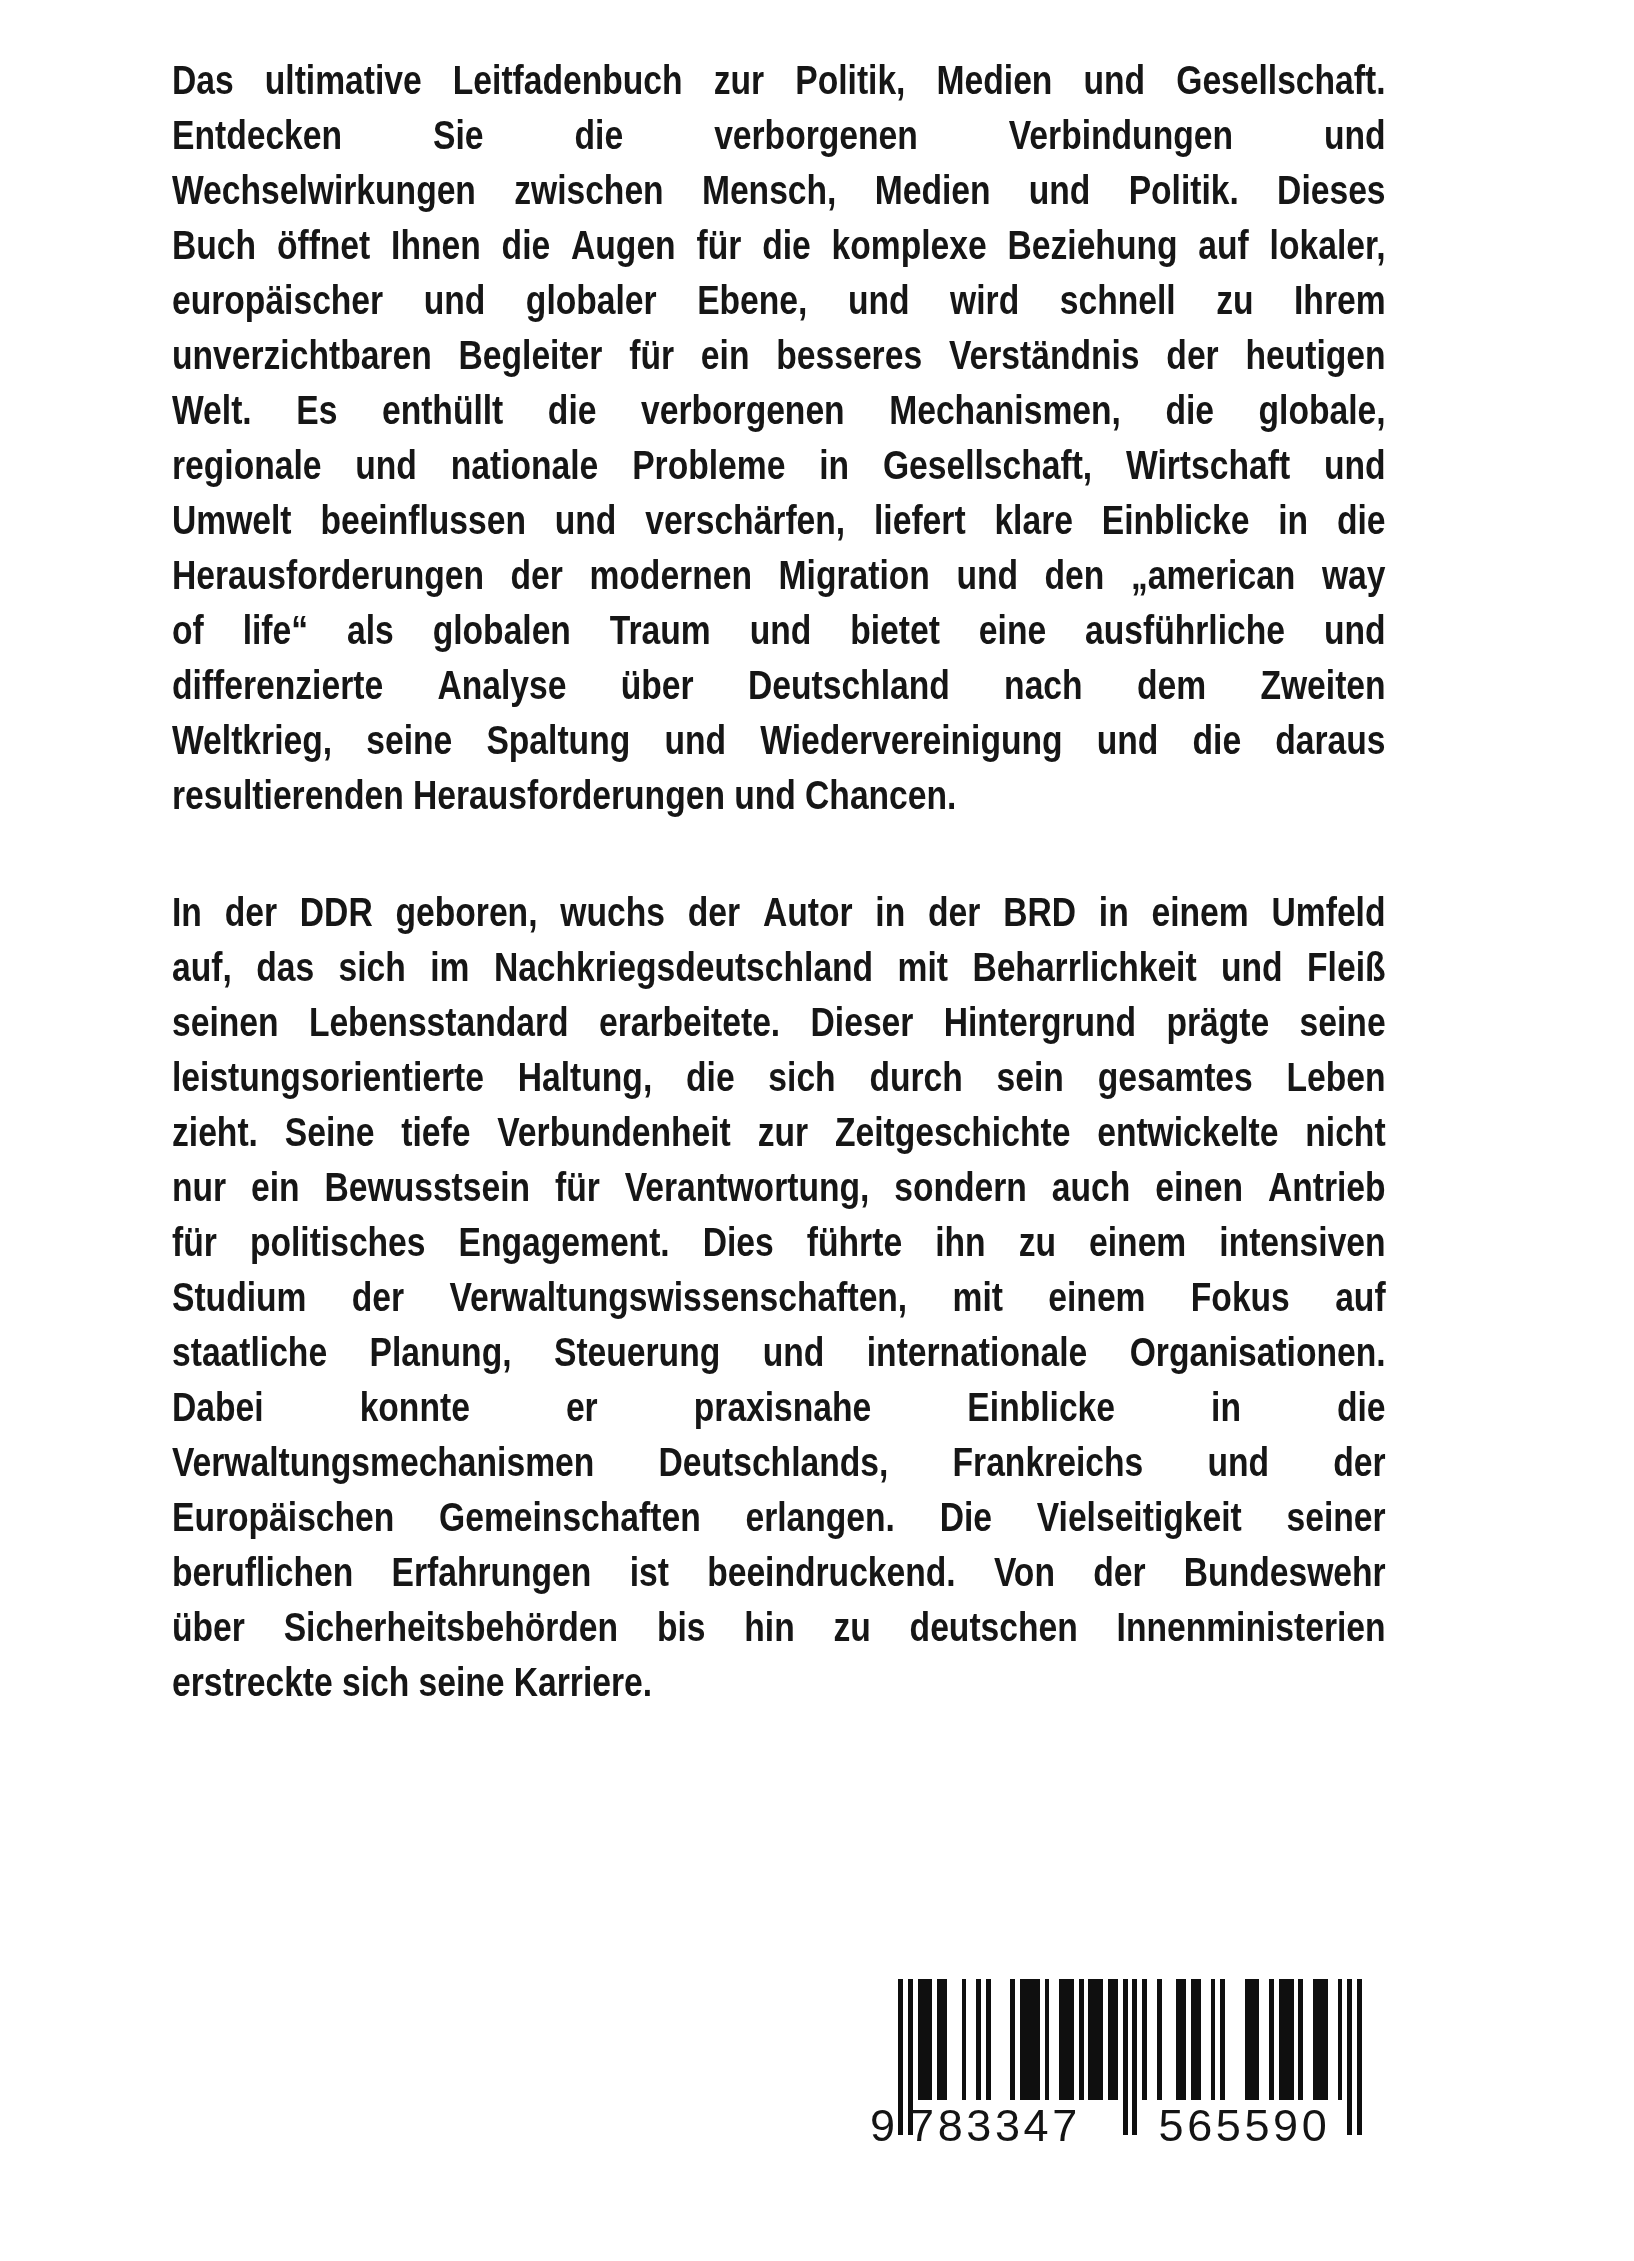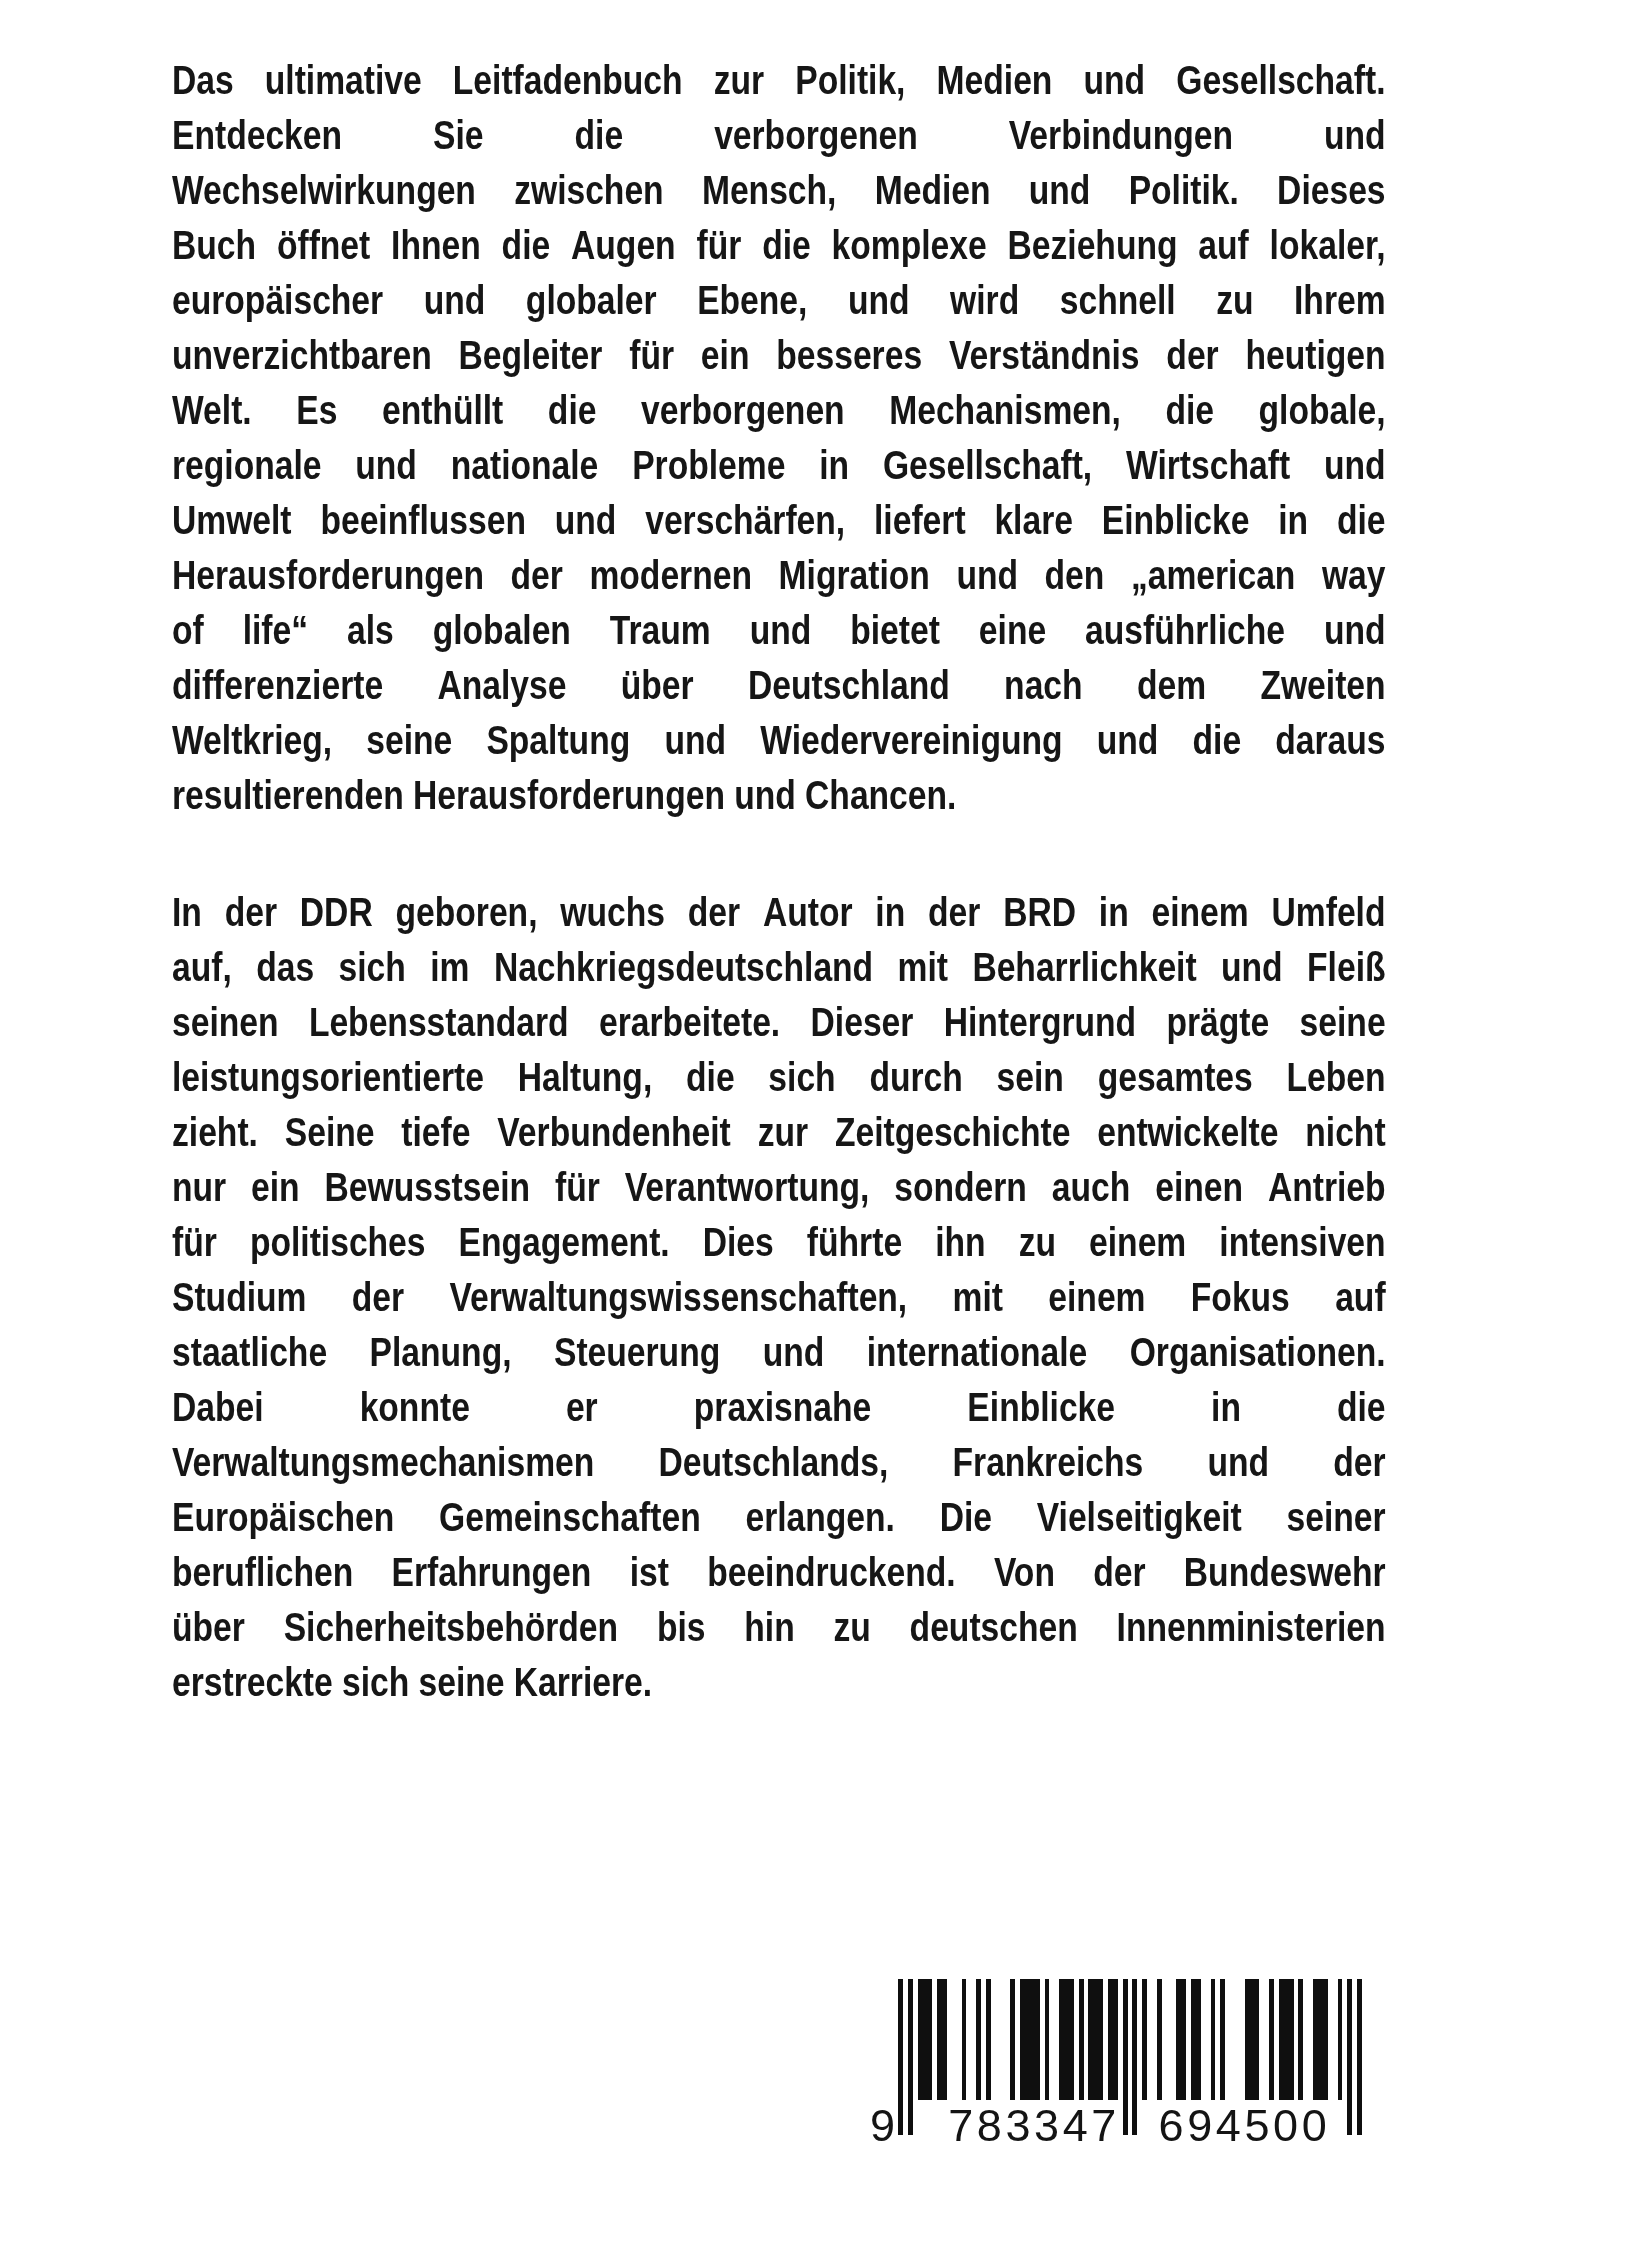--- a/index.html
+++ b/index.html
@@ -40,21 +40,21 @@
   .bars{position:absolute;left:0;top:0;}
   .bdigit{
     position:absolute;
     top:124px;
     font-size:45px;line-height:45px;
     letter-spacing:3.6px;
     color:#141414;
     font-weight:normal;
   }
   .bd-first{left:-30px;width:27px;letter-spacing:0;text-align:right;}
-  .bd-g1{left:17px;width:205px;text-align:right;}
+  .bd-g1{left:11px;width:205px;text-align:left;}
   .bd-g2{left:244px;width:205px;text-align:center;}
 </style>
 </head>
 <body>
 
 <div class="blurb">
   <div class="para">
       <div class="tl">
         <span>Das</span>
         <span>ultimative</span>
@@ -369,15 +369,15 @@
         <rect x="820.8" y="0" width="10.8" height="268" fill="#0f0f0f"></rect>
         <rect x="842.4" y="0" width="32.4" height="268" fill="#0f0f0f"></rect>
         <rect x="885.6" y="0" width="10.8" height="268" fill="#0f0f0f"></rect>
         <rect x="918.0" y="0" width="32.4" height="268" fill="#0f0f0f"></rect>
         <rect x="972.0" y="0" width="10.8" height="268" fill="#0f0f0f"></rect>
         <rect x="993.6" y="0" width="10.8" height="345" fill="#0f0f0f"></rect>
         <rect x="1015.2" y="0" width="10.8" height="345" fill="#0f0f0f"></rect>
       </svg></div>
   <span class="bdigit bd-first">9</span>
   <span class="bdigit bd-g1">783347</span>
-  <span class="bdigit bd-g2">694500</span>
+  <span class="bdigit bd-g2">565590</span>
 </div>
 
 
 </body></html>

